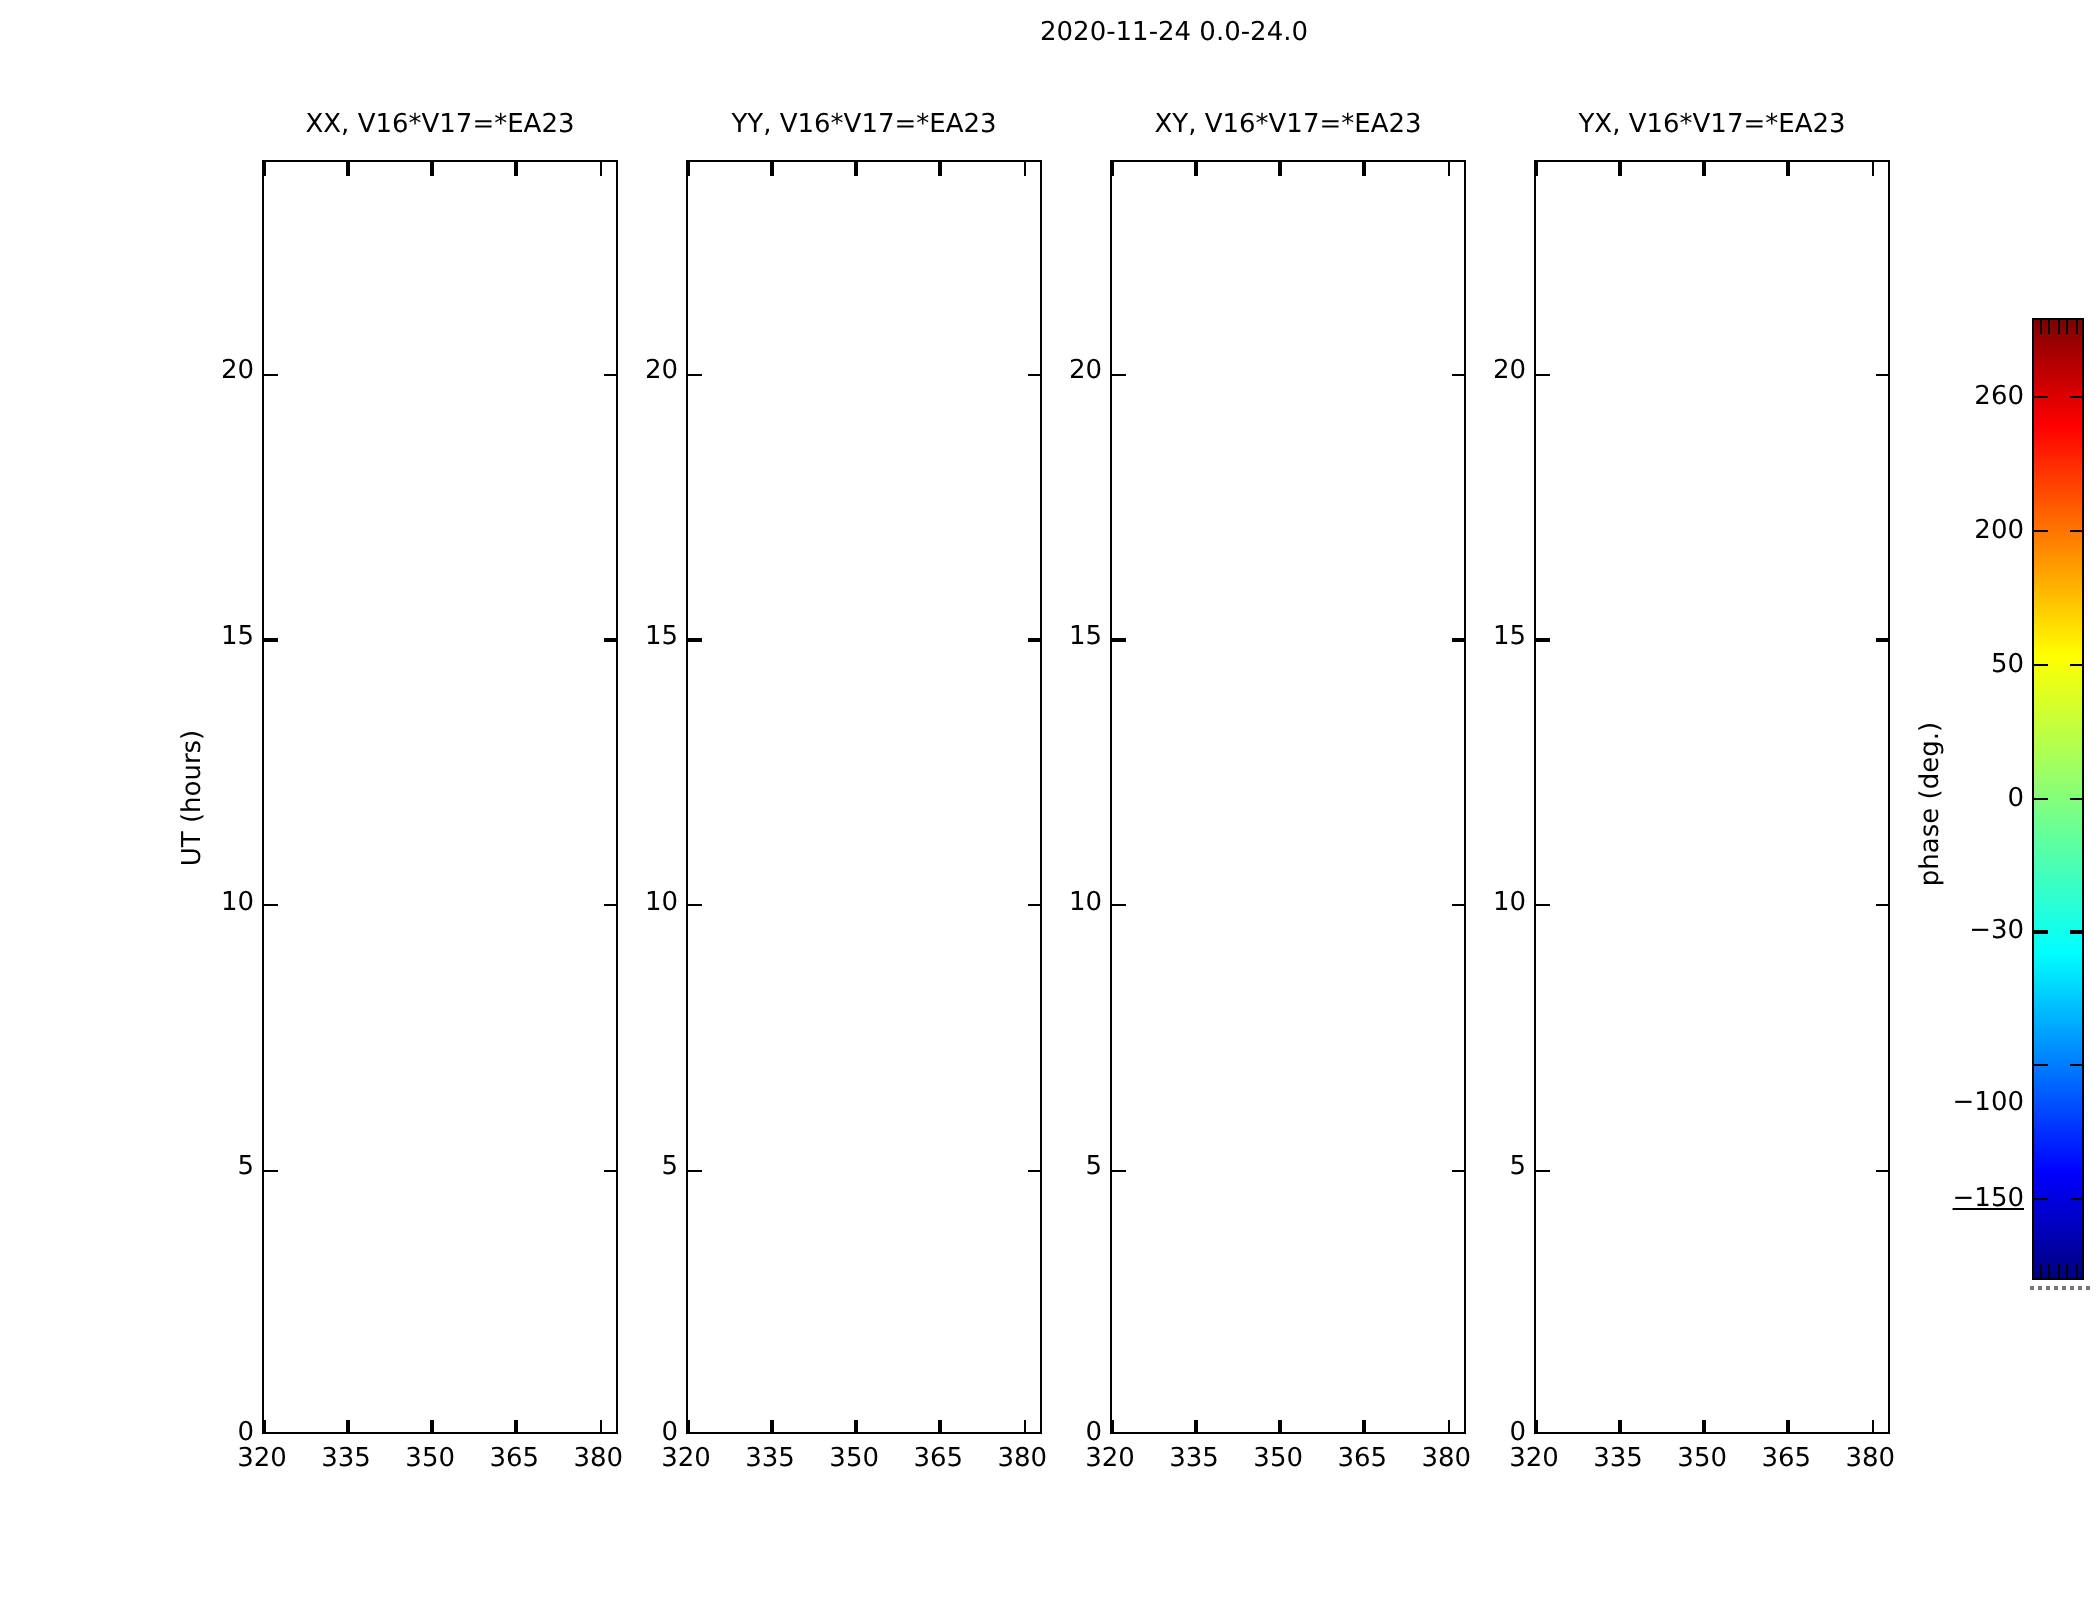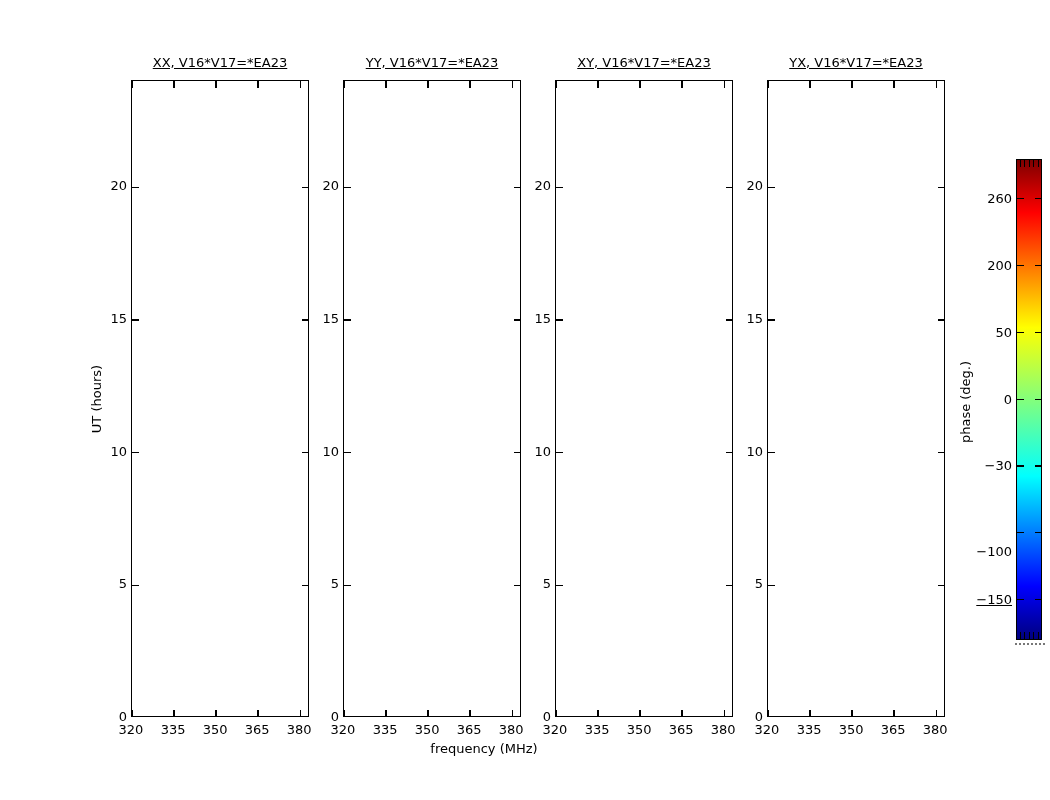--- a/index.html
+++ b/index.html
@@ -9,36 +9,37 @@
     font-size:13px;color:#000;overflow:hidden;
   }
   .axes{
     position:absolute;border:1.4px solid #000;background:#ffffff;
     box-sizing:border-box;overflow:hidden;
   }
   .tick{position:absolute;background:#000;}
   .lbl{position:absolute;line-height:16px;white-space:nowrap;}
   .center{text-align:center;}
   .right{text-align:right;}
-  .ptitle{position:absolute;text-align:center;line-height:16px;white-space:nowrap;text-decoration:underline;}
+  .ptitle{position:absolute;text-align:center;line-height:16px;white-space:nowrap;}
   .vlabel{
     position:absolute;white-space:nowrap;line-height:16px;
     transform:translate(-50%,-50%) rotate(-90deg);
   }
   .cbar{
     position:absolute;border:1.4px solid #000;box-sizing:border-box;
   }
   .cbar-minor{position:absolute;background:#000;width:1.2px;height:7px;}
   .dotline{position:absolute;height:0;border-top:2px dotted #777;}
 </style>
 </head>
 <body>
 
 <div class="fig">
 
+  <div class="lbl center" style="left:137px;top:9px;width:900px;">2020-11-24 0.0-24.0</div>
 
   <div id="panels-root">
       <div class="ptitle" style="left: 131px; top: 55px; width: 178px;">XX, V16*V17=*EA23</div>
       <div class="axes" style="left: 131px; top: 80px; width: 178px; height: 637px;">
         <div class="tick" style="left: -0.65px; bottom: 0px; width: 1.3px; height: 6.5px;"></div>
         <div class="tick" style="left: -0.65px; top: 0px; width: 1.3px; height: 6.5px;"></div>
         <div class="tick" style="left: 41.3972px; bottom: 0px; width: 1.3px; height: 6.5px;"></div>
         <div class="tick" style="left: 41.3972px; top: 0px; width: 1.3px; height: 6.5px;"></div>
         <div class="tick" style="left: 83.4445px; bottom: 0px; width: 1.3px; height: 6.5px;"></div>
         <div class="tick" style="left: 83.4445px; top: 0px; width: 1.3px; height: 6.5px;"></div>
@@ -153,21 +154,20 @@
       <div class="lbl center" style="left: 829.094px; top: 722px; width: 44px;">350</div>
       <div class="lbl center" style="left: 871.142px; top: 722px; width: 44px;">365</div>
       <div class="lbl center" style="left: 913.189px; top: 722px; width: 44px;">380</div>
       <div class="lbl right" style="left: 723px; top: 709px; width: 40px;">0</div>
       <div class="lbl right" style="left: 723px; top: 576.292px; width: 40px;">5</div>
       <div class="lbl right" style="left: 723px; top: 443.583px; width: 40px;">10</div>
       <div class="lbl right" style="left: 723px; top: 310.875px; width: 40px;">15</div>
       <div class="lbl right" style="left: 723px; top: 178.167px; width: 40px;">20</div>
     </div>
 
-  <div class="lbl center" style="left:334px;top:741px;width:300px;">frequency (MHz)</div>
   <div class="vlabel" style="left:97px;top:399px;">UT (hours)</div>
 
   <div id="cbar" class="cbar" style="left: 1016px; top: 159px; width: 26px; height: 481px; background: linear-gradient(rgb(127, 0, 0) 0%, rgb(255, 0, 0) 11%, rgb(255, 255, 0) 35%, rgb(0, 255, 255) 66%, rgb(0, 0, 255) 89%, rgb(0, 0, 127) 100%);">
       <div class="tick" style="left: 0px; top: 38.0833px; width: 6.5px; height: 1.3px;"></div>
       <div class="tick" style="right: 0px; top: 38.0833px; width: 6.5px; height: 1.3px;"></div>
       <div class="tick" style="left: 0px; top: 104.889px; width: 6.5px; height: 1.3px;"></div>
       <div class="tick" style="right: 0px; top: 104.889px; width: 6.5px; height: 1.3px;"></div>
       <div class="tick" style="left: 0px; top: 171.694px; width: 6.5px; height: 1.3px;"></div>
       <div class="tick" style="right: 0px; top: 171.694px; width: 6.5px; height: 1.3px;"></div>
       <div class="tick" style="left: 0px; top: 238.5px; width: 6.5px; height: 1.3px;"></div>

